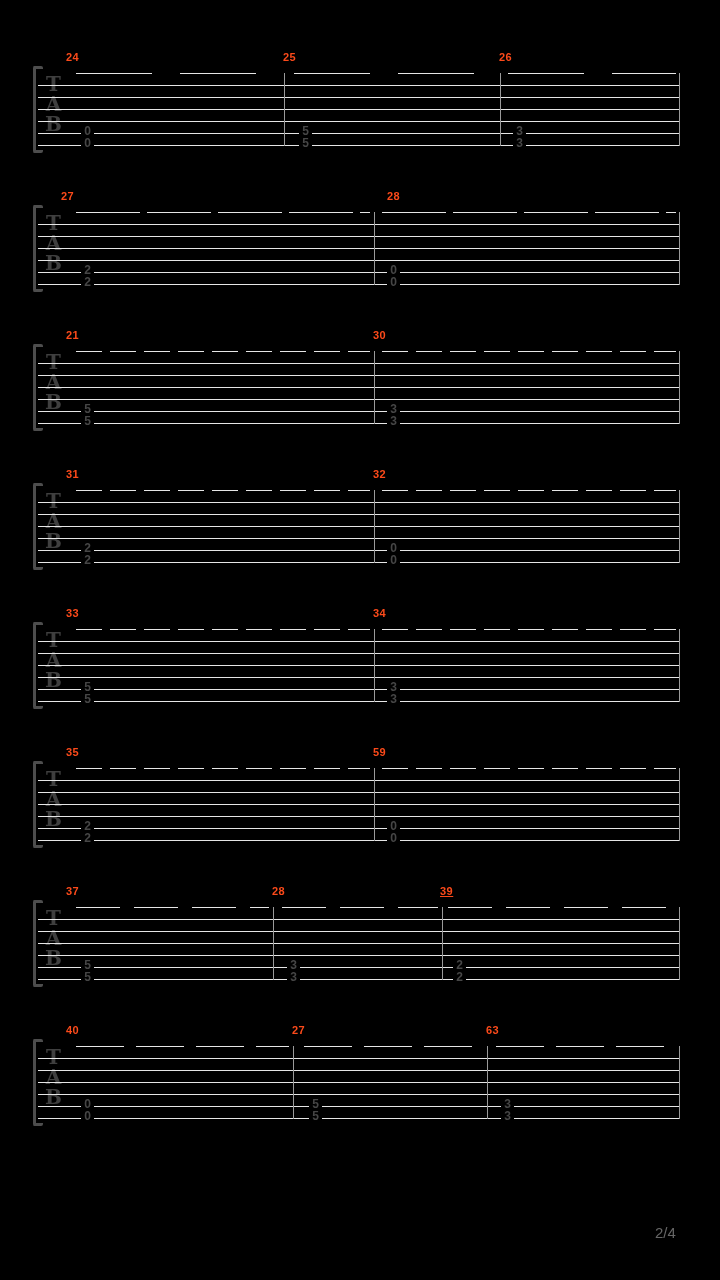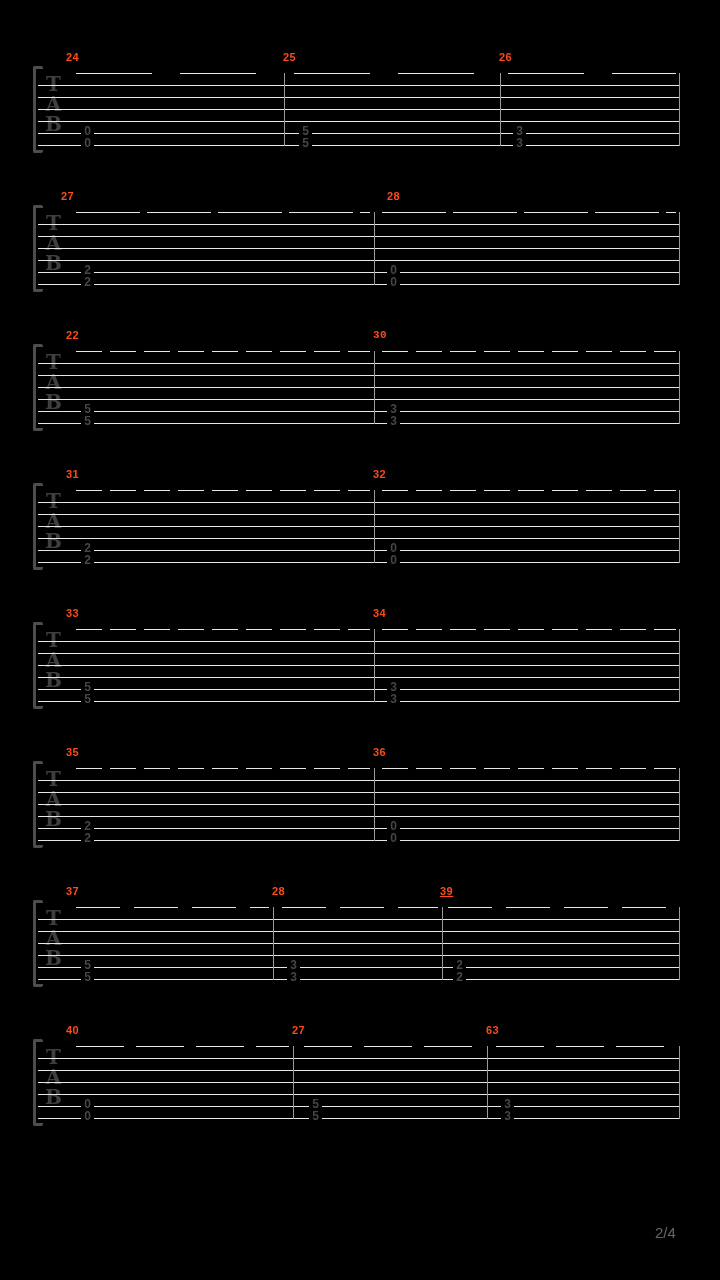--- a/index.html
+++ b/index.html
@@ -84,27 +84,27 @@
       <div class="clef-letter" style="top: 22px; color: rgb(63, 63, 63);">A</div>
       <div class="clef-letter" style="top: 42px; color: rgb(63, 63, 63);">B</div>
       <div class="staff-line" style="left: 38px; width: 642px; top: 12px; background: rgb(230, 230, 230);"></div>
       <div class="staff-line" style="left: 38px; width: 642px; top: 24px; background: rgb(230, 230, 230);"></div>
       <div class="staff-line" style="left: 38px; width: 642px; top: 36px; background: rgb(230, 230, 230);"></div>
       <div class="staff-line" style="left: 38px; width: 642px; top: 48px; background: rgb(230, 230, 230);"></div>
       <div class="staff-line" style="left: 38px; width: 642px; top: 60px; background: rgb(230, 230, 230);"></div>
       <div class="staff-line" style="left: 38px; width: 642px; top: 72px; background: rgb(230, 230, 230);"></div>
       <div class="measure-region" style="left: 38px; width: 336px;"></div>
       <div class="dash-seg" style="left: 76px; width: 294px; background: repeating-linear-gradient(to right, rgb(230, 230, 230) 0px, rgb(230, 230, 230) 26px, transparent 26px, transparent 34px);"></div>
-      <div class="measure-number" style="left: 66px; color: rgb(252, 74, 26);">22</div>
+      <div class="measure-number" style="left: 66px; color: rgb(252, 74, 26);">21</div>
       <div class="barline" style="left: 374px; background: rgb(154, 154, 154);"></div>
       <div class="fret" style="left: 81px; top: 52px; color: rgb(70, 70, 70);">5</div>
       <div class="fret" style="left: 81px; top: 64px; color: rgb(70, 70, 70);">5</div>
       <div class="measure-region" style="left: 374px; width: 306px;"></div>
       <div class="dash-seg" style="left: 382px; width: 294px; background: repeating-linear-gradient(to right, rgb(230, 230, 230) 0px, rgb(230, 230, 230) 26px, transparent 26px, transparent 34px);"></div>
-      <div class="measure-number" style="left: 373px; color: rgb(252, 74, 26); font-family: Liberation Mono, monospace;">30</div>
+      <div class="measure-number" style="left: 373px; color: rgb(252, 74, 26);">30</div>
       <div class="barline" style="left: 679px; background: rgb(154, 154, 154);"></div>
       <div class="fret" style="left: 387px; top: 52px; color: rgb(70, 70, 70);">3</div>
       <div class="fret" style="left: 387px; top: 64px; color: rgb(70, 70, 70);">3</div>
     </div>
     <div class="system" style="top: 490px;">
       <div class="bracket" style="border-color: rgb(77, 77, 77);"></div>
       <div class="clef-letter" style="top: 2px; color: rgb(63, 63, 63);">T</div>
       <div class="clef-letter" style="top: 22px; color: rgb(63, 63, 63);">A</div>
       <div class="clef-letter" style="top: 42px; color: rgb(63, 63, 63);">B</div>
       <div class="staff-line" style="left: 38px; width: 642px; top: 12px; background: rgb(230, 230, 230);"></div>
@@ -162,21 +162,21 @@
       <div class="staff-line" style="left: 38px; width: 642px; top: 60px; background: rgb(230, 230, 230);"></div>
       <div class="staff-line" style="left: 38px; width: 642px; top: 72px; background: rgb(230, 230, 230);"></div>
       <div class="measure-region" style="left: 38px; width: 336px;"></div>
       <div class="dash-seg" style="left: 76px; width: 294px; background: repeating-linear-gradient(to right, rgb(230, 230, 230) 0px, rgb(230, 230, 230) 26px, transparent 26px, transparent 34px);"></div>
       <div class="measure-number" style="left: 66px; color: rgb(252, 74, 26);">35</div>
       <div class="barline" style="left: 374px; background: rgb(154, 154, 154);"></div>
       <div class="fret" style="left: 81px; top: 52px; color: rgb(70, 70, 70);">2</div>
       <div class="fret" style="left: 81px; top: 64px; color: rgb(70, 70, 70);">2</div>
       <div class="measure-region" style="left: 374px; width: 306px;"></div>
       <div class="dash-seg" style="left: 382px; width: 294px; background: repeating-linear-gradient(to right, rgb(230, 230, 230) 0px, rgb(230, 230, 230) 26px, transparent 26px, transparent 34px);"></div>
-      <div class="measure-number" style="left: 373px; color: rgb(252, 74, 26);">36</div>
+      <div class="measure-number" style="left: 373px; color: rgb(252, 74, 26);">59</div>
       <div class="barline" style="left: 679px; background: rgb(154, 154, 154);"></div>
       <div class="fret" style="left: 387px; top: 52px; color: rgb(70, 70, 70);">0</div>
       <div class="fret" style="left: 387px; top: 64px; color: rgb(70, 70, 70);">0</div>
     </div>
     <div class="system" style="top: 907px;">
       <div class="bracket" style="border-color: rgb(77, 77, 77);"></div>
       <div class="clef-letter" style="top: 2px; color: rgb(63, 63, 63);">T</div>
       <div class="clef-letter" style="top: 22px; color: rgb(63, 63, 63);">A</div>
       <div class="clef-letter" style="top: 42px; color: rgb(63, 63, 63);">B</div>
       <div class="staff-line" style="left: 38px; width: 642px; top: 12px; background: rgb(230, 230, 230);"></div>

